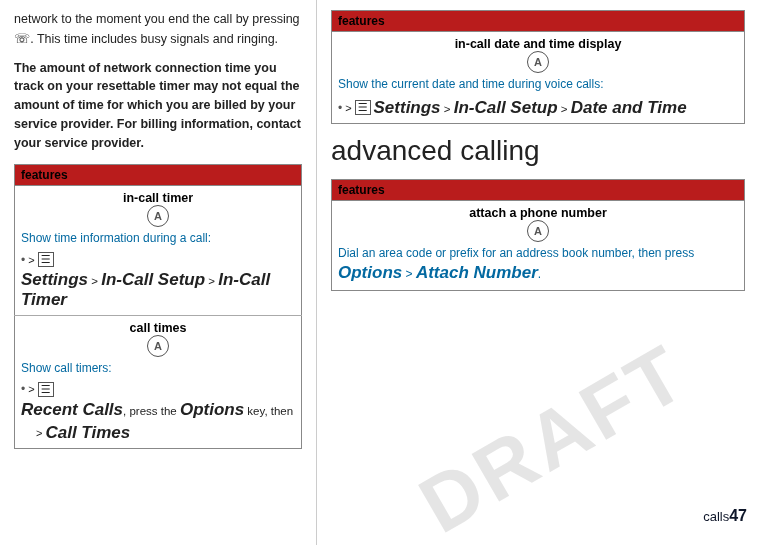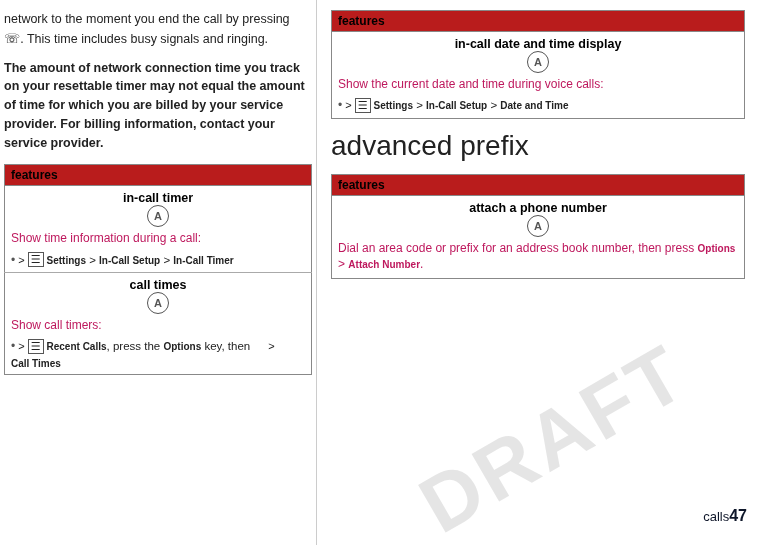--- a/index.html
+++ b/index.html
@@ -8,21 +8,21 @@
       font-size: 13px;
       background: #fff;
       width: 759px;
       height: 545px;
       overflow: hidden;
       display: flex;
     }
 
     .left-col {
       width: 316px;
-      padding: 10px 4px;
+      padding: 10px 14px;
       flex-shrink: 0;
     }
 
     .right-col {
       width: 443px;
       padding: 10px 14px;
       flex-shrink: 0;
       border-left: 1px solid #ccc;
     }
 
@@ -67,21 +67,21 @@
       margin-bottom: 3px;
       display: flex;
       justify-content: space-between;
       align-items: center;
       flex-direction: column;
     }
 
     .feature-desc {
       font-size: 12px;
       line-height: 1.4;
-      color: #be185d;
+      color: #0369a1;
     }
 
     .feature-nav {
       font-size: 11.5px;
       margin-top: 5px;
       color: #222;
     }
 
     .accessibility-icon {
       width: 22px;
@@ -99,21 +99,22 @@
 
     .nav-line {
       display: flex;
       align-items: center;
       gap: 3px;
       flex-wrap: wrap;
     }
 
     .bold-nav {
       font-weight: bold;
-      font-size: 10px;
+      font-size: 17px;
+      font-style: italic;
     }
 
     .section-heading {
       font-size: 28px;
       font-weight: normal;
       color: #222;
       margin: 12px 0 12px 0;
       line-height: 1.1;
     }
 
@@ -220,21 +221,21 @@
             <span style="font-size:12px; color:#555;">•</span>
             <span style="font-size:11px;">&gt;</span>
             <span style="font-size:11px; border:1px solid #555; padding:0 2px;">☰</span>
             <span style="font-size:11.5px;"><span class="bold-nav">Settings</span> &gt; <span class="bold-nav">In-Call Setup</span> &gt; <span class="bold-nav">Date and Time</span></span>
           </div>
         </td>
       </tr>
     </tbody>
   </table>
 
-  <h1 class="section-heading">advanced prefix</h1>
+  <h1 class="section-heading">advanced calling</h1>
 
   <table class="features-table">
     <tbody>
       <tr>
         <td class="header-row">features</td>
       </tr>
       <tr>
         <td class="feature-row">
           <div class="feature-title">
             <span>attach a phone number</span>

